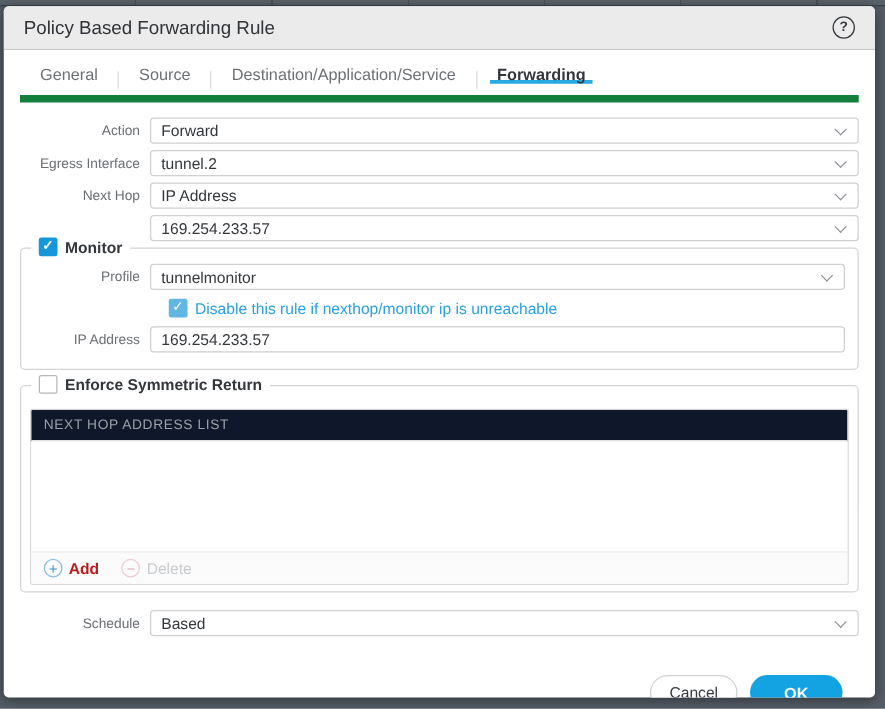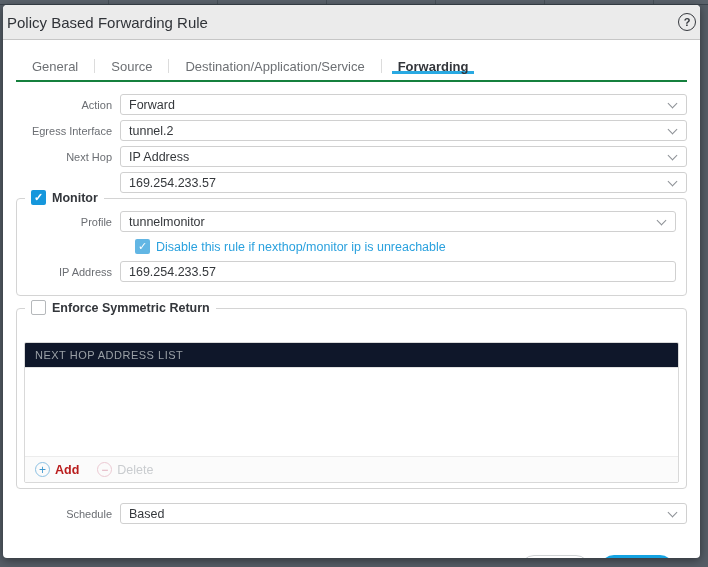--- a/index.html
+++ b/index.html
@@ -18,33 +18,33 @@
   }
   .dialog {
     position:absolute; left:3px; top:5px; right:8px; bottom:9px;
     background:#ffffff; border-radius:4px;
     box-shadow:0 2px 10px rgba(0,0,0,.45);
     overflow:hidden;
     display:flex; flex-direction:column;
   }
   .tbar {
     height:35px; flex:none; background:#ebebeb; border-bottom:1px solid #c6c6c6;
-    display:flex; align-items:center; padding:0 4px;
+    display:flex; align-items:center; padding:0 16px;
     border-radius:4px 4px 0 0;
   }
   .title { font-size:15px; color:#303338; flex:1; }
   .help {
     width:18px; height:18px; border-radius:50%;
     border:1.4px solid #36393e; color:#36393e;
     display:flex; align-items:center; justify-content:center;
     font-size:11px; font-weight:bold; cursor:pointer; flex:none;
   }
   .tabs {
-    display:flex; align-items:center; margin:12px 13px 0;
-    padding-left:10px; border-bottom:2px solid #15803d; height:30px; flex:none;
+    display:flex; align-items:flex-start; margin:12px 13px 0;
+    padding-left:10px; border-bottom:6px solid #15803d; height:30px; flex:none;
   }
   .tab {
     display:flex; align-items:center; padding:0 6px;
     font-size:13px; color:#6d7074; cursor:pointer; white-space:nowrap;
   }
   .tab.active { color:#33363b; font-weight:bold; box-shadow:inset 0 -3px 0 #29a9e2; }
   .tab-sep { width:1px; background:#dcdcdc; align-self:center; height:14px; margin:0 10px; }
   .frm { padding:12px 13px 0; flex:none; }
   .row { display:flex; align-items:center; margin-bottom:5px; }
   .lbl {
@@ -63,21 +63,21 @@
   }
   .chev {
     position:absolute; right:10px; top:5px; width:7px; height:7px;
     border-right:1.4px solid #8d9196; border-bottom:1.4px solid #8d9196;
     transform:rotate(45deg);
   }
   .grp {
     border:1px solid #d4d4d4; border-radius:4px; position:relative;
     margin-top:4px; padding:12px 10px 8px;
   }
-  .grp.sym { margin-top:12px; padding:29px 7px 5px; }
+  .grp.sym { margin-top:12px; padding:14px 7px 5px; }
   .legend {
     position:absolute; top:-9px; left:8px; background:#fff; padding:0 6px;
     display:flex; align-items:center; gap:6px;
     font-weight:bold; font-size:12.5px; color:#33363b;
   }
   .cb {
     width:15px; height:15px; border-radius:2px; flex:none; cursor:pointer;
     display:flex; align-items:center; justify-content:center;
     font-size:11px; line-height:1; color:#fff;
   }

